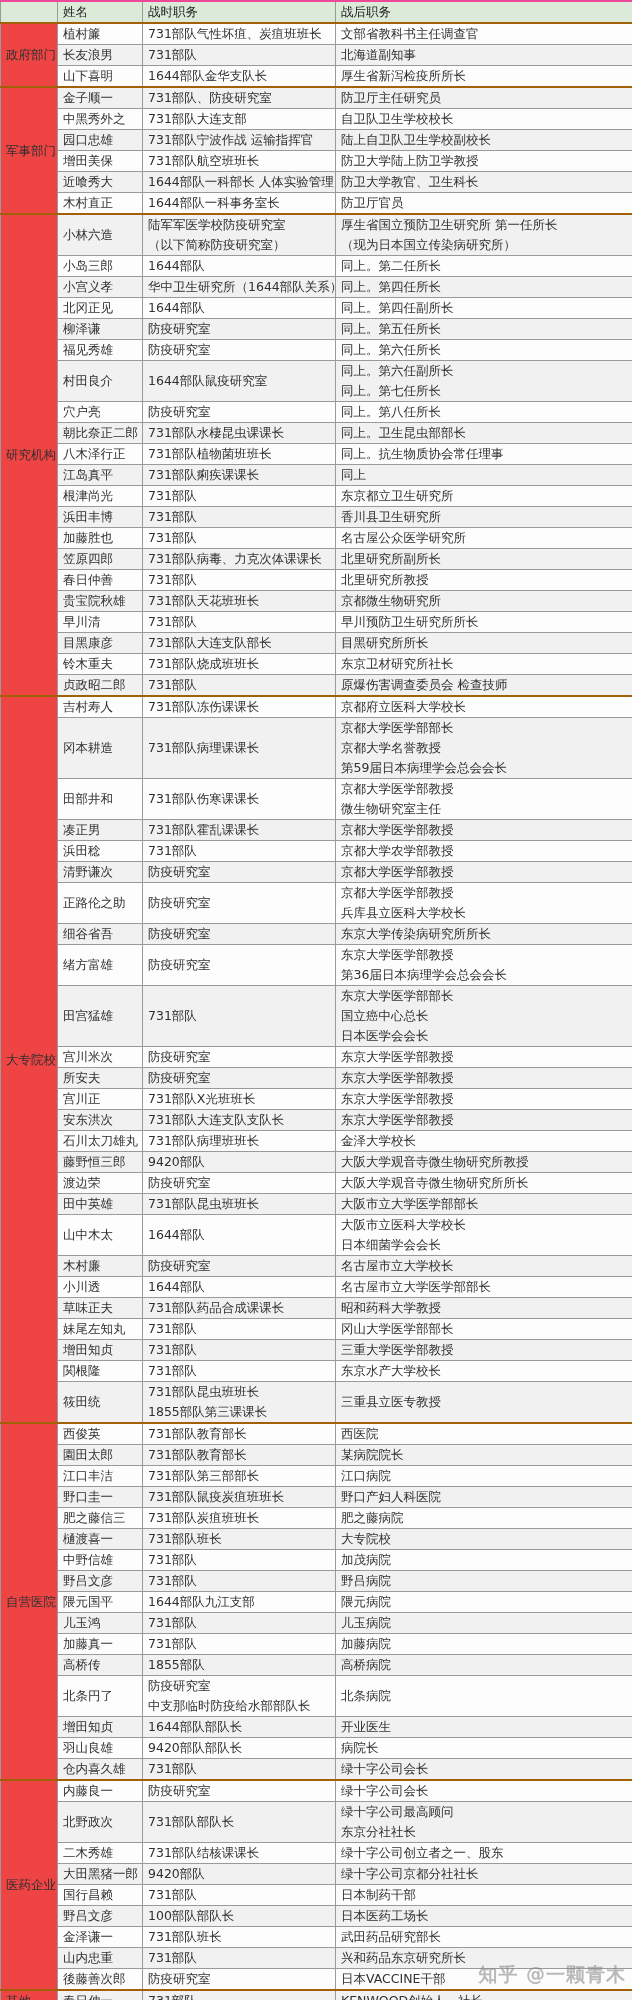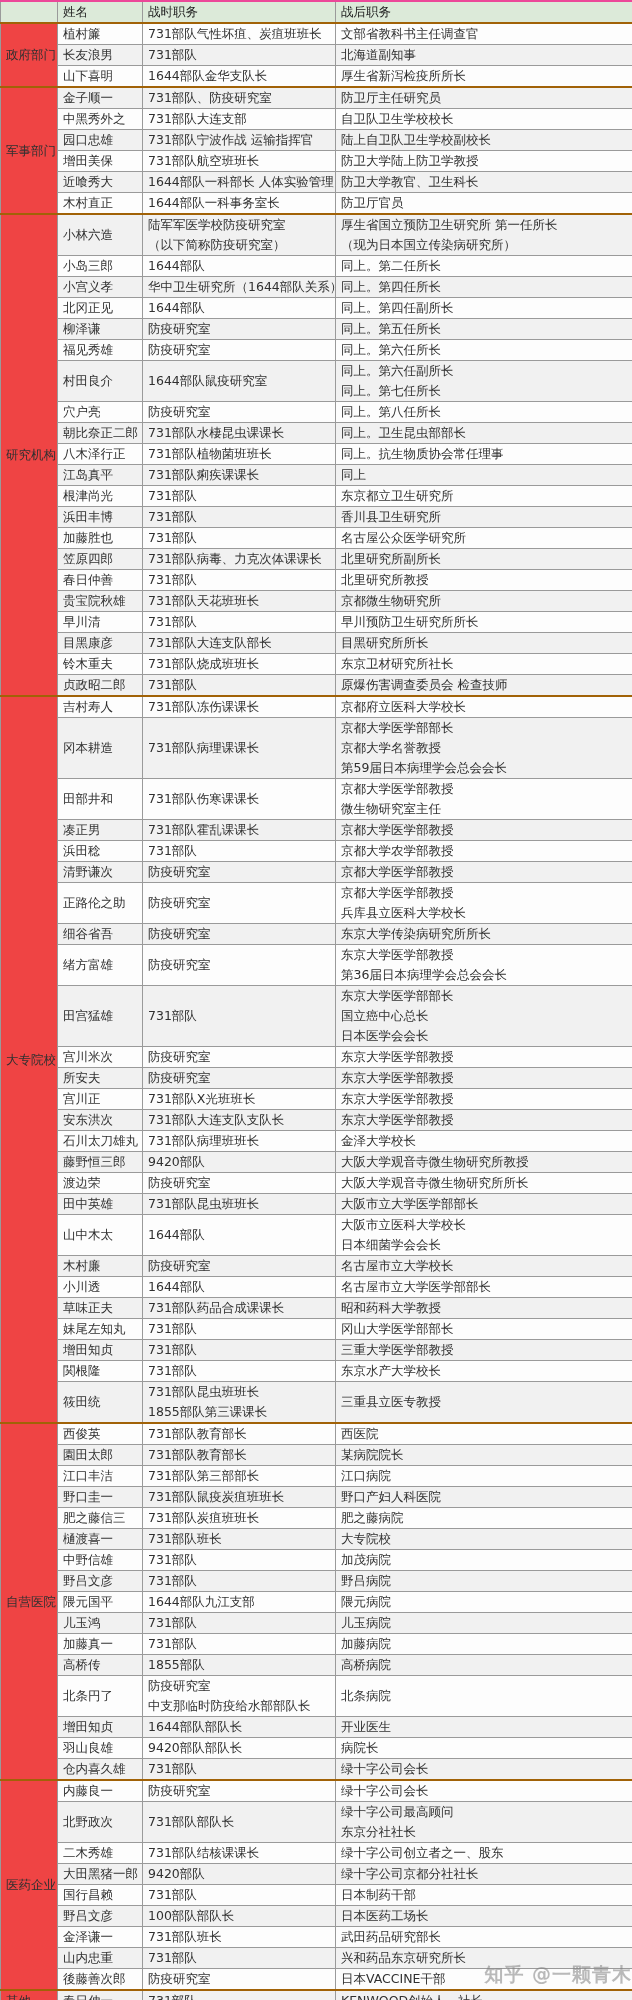--- a/index.html
+++ b/index.html
@@ -43,21 +43,21 @@
     color:#2b2b2b;
   }
   tr.odd td.data{background:#fdfdfd;}
   tr.even td.data{background:#f1f1f1;}
   tr.section-start td{border-top:2px solid #a16207;}
   table.roster tr:first-child th{border-top:2px solid #ec4899;}
   table.roster tr:last-child td{border-bottom:2px solid #616161;}
   .cell-line{line-height:20px;white-space:nowrap;overflow:hidden;}
   #watermark{
     position:absolute;
-    right:0;
+    right:6px;
     bottom:12px;
     font-size:19px;
     font-weight:bold;
     color:rgba(130,130,130,0.55);
     letter-spacing:1px;
     pointer-events:none;
   }
 </style>
 </head>
 <body>

